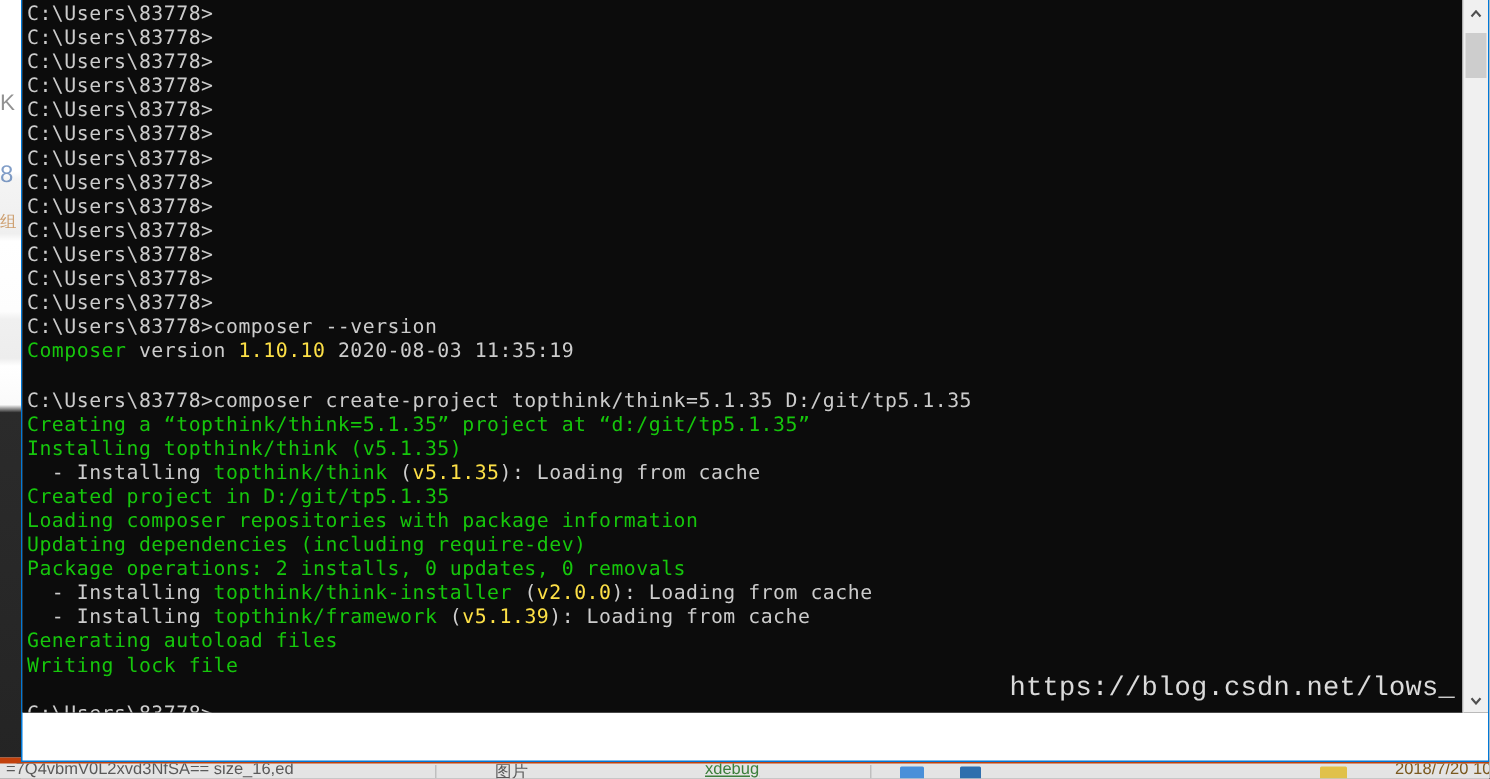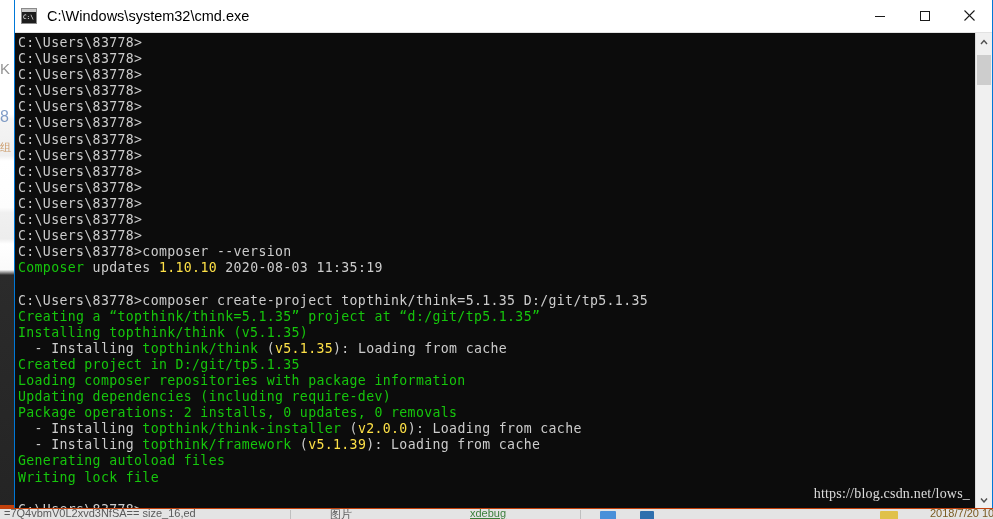--- a/index.html
+++ b/index.html
@@ -194,22 +194,22 @@
     width: 14px;
     height: 30px;
     background: #cdcdcd;
   }
 
   
   .watermark {
     position: absolute;
     right: 22px;
     bottom: 6px;
-    font-family: Liberation Serif, serif;
-    font-size: 14px;
+    font-family: Liberation Mono, monospace;
+    font-size: 18px;
     color: #e6e6e6;
     opacity: 0.95;
     white-space: nowrap;
     letter-spacing: 0.2px;
   }
 </style>
 </head>
 <body>
 
 <div id="screen">
@@ -227,61 +227,38 @@
     <div class="tb-text" style="left:470px;color:#3b7f3b;text-decoration:underline;">xdebug</div>
     <div class="tb-sep" style="left:580px;"></div>
     <div class="tb-chip" style="left:600px;width:16px;background:#4a90d9;"></div>
     <div class="tb-chip" style="left:640px;width:14px;background:#2f6fad;"></div>
     <div class="tb-chip" style="left:880px;width:18px;background:#e0c14a;"></div>
     <div class="tb-text" style="left:930px;color:#7a5a20;">2018/7/20 10:15</div>
   </div>
 
   <div class="window">
 
-    <div class="titlebar">
-      <div class="win-icon"></div>
-      <div class="win-title">C:\Windows\system32\cmd.exe</div>
-
-      <div class="win-controls">
-        <div class="wc">
-          <svg width="12" height="12" viewBox="0 0 12 12">
-            <line x1="1" y1="6.5" x2="11" y2="6.5" stroke="#1a1a1a" stroke-width="1"></line>
-          </svg>
-        </div>
-        <div class="wc">
-          <svg width="12" height="12" viewBox="0 0 12 12">
-            <rect x="1.5" y="1.5" width="9" height="9" fill="none" stroke="#1a1a1a" stroke-width="1"></rect>
-          </svg>
-        </div>
-        <div class="wc">
-          <svg width="13" height="13" viewBox="0 0 13 13">
-            <line x1="1.5" y1="1.5" x2="11.5" y2="11.5" stroke="#1a1a1a" stroke-width="1.1"></line>
-            <line x1="11.5" y1="1.5" x2="1.5" y2="11.5" stroke="#1a1a1a" stroke-width="1.1"></line>
-          </svg>
-        </div>
-      </div>
-    </div>
 
     <div class="console-wrap">
       <div class="console" id="console">
           <div class="line"><span class="c-white">C:\Users\83778&gt;</span></div>
           <div class="line"><span class="c-white">C:\Users\83778&gt;</span></div>
           <div class="line"><span class="c-white">C:\Users\83778&gt;</span></div>
           <div class="line"><span class="c-white">C:\Users\83778&gt;</span></div>
           <div class="line"><span class="c-white">C:\Users\83778&gt;</span></div>
           <div class="line"><span class="c-white">C:\Users\83778&gt;</span></div>
           <div class="line"><span class="c-white">C:\Users\83778&gt;</span></div>
           <div class="line"><span class="c-white">C:\Users\83778&gt;</span></div>
           <div class="line"><span class="c-white">C:\Users\83778&gt;</span></div>
           <div class="line"><span class="c-white">C:\Users\83778&gt;</span></div>
           <div class="line"><span class="c-white">C:\Users\83778&gt;</span></div>
           <div class="line"><span class="c-white">C:\Users\83778&gt;</span></div>
           <div class="line"><span class="c-white">C:\Users\83778&gt;</span></div>
           <div class="line"><span class="c-white">C:\Users\83778&gt;composer --version</span></div>
-          <div class="line"><span class="c-green">Composer</span><span class="c-white"> updates </span><span class="c-yellow">1.10.10</span><span class="c-white"> 2020-08-03 11:35:19</span></div>
+          <div class="line"><span class="c-green">Composer</span><span class="c-white"> version </span><span class="c-yellow">1.10.10</span><span class="c-white"> 2020-08-03 11:35:19</span></div>
           <div class="line">&nbsp;</div>
           <div class="line"><span class="c-white">C:\Users\83778&gt;composer create-project topthink/think=5.1.35 D:/git/tp5.1.35</span></div>
           <div class="line"><span class="c-green">Creating a “topthink/think=5.1.35” project at “d:/git/tp5.1.35”</span></div>
           <div class="line"><span class="c-green">Installing topthink/think (v5.1.35)</span></div>
           <div class="line"><span class="c-white">  - Installing </span><span class="c-green">topthink/think</span><span class="c-white"> (</span><span class="c-yellow">v5.1.35</span><span class="c-white">): Loading from cache</span></div>
           <div class="line"><span class="c-green">Created project in D:/git/tp5.1.35</span></div>
           <div class="line"><span class="c-green">Loading composer repositories with package information</span></div>
           <div class="line"><span class="c-green">Updating dependencies (including require-dev)</span></div>
           <div class="line"><span class="c-green">Package operations: 2 installs, 0 updates, 0 removals</span></div>
           <div class="line"><span class="c-white">  - Installing </span><span class="c-green">topthink/think-installer</span><span class="c-white"> (</span><span class="c-yellow">v2.0.0</span><span class="c-white">): Loading from cache</span></div>

